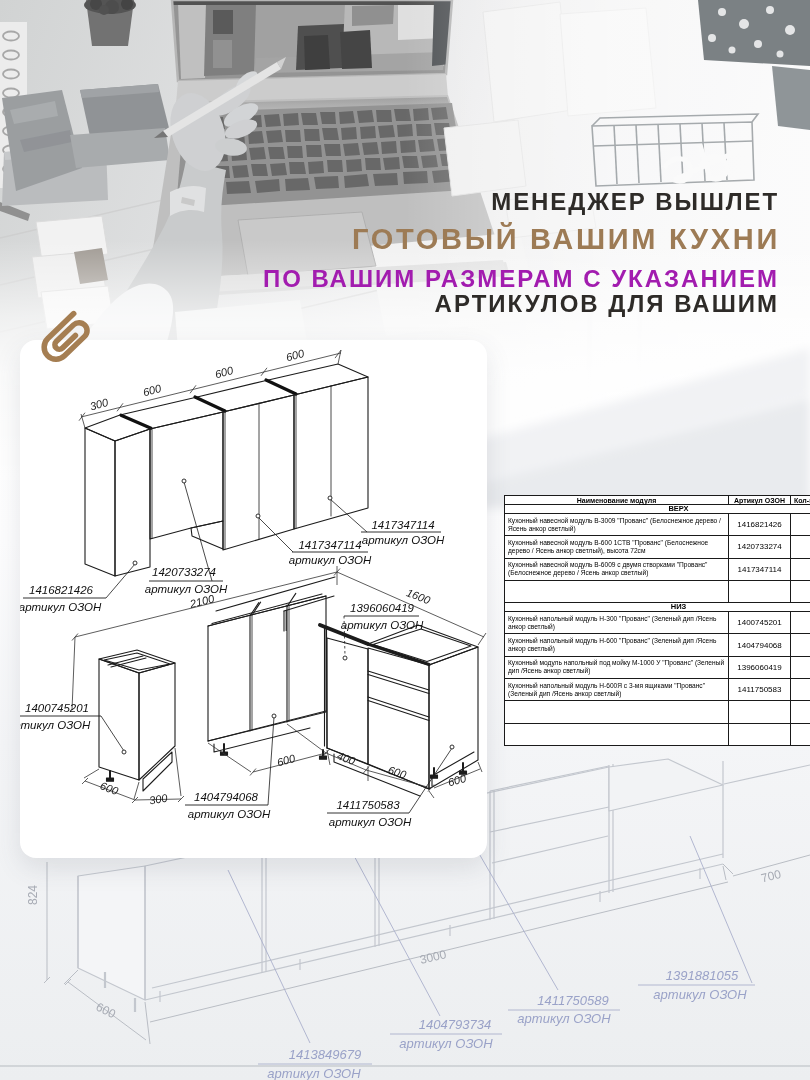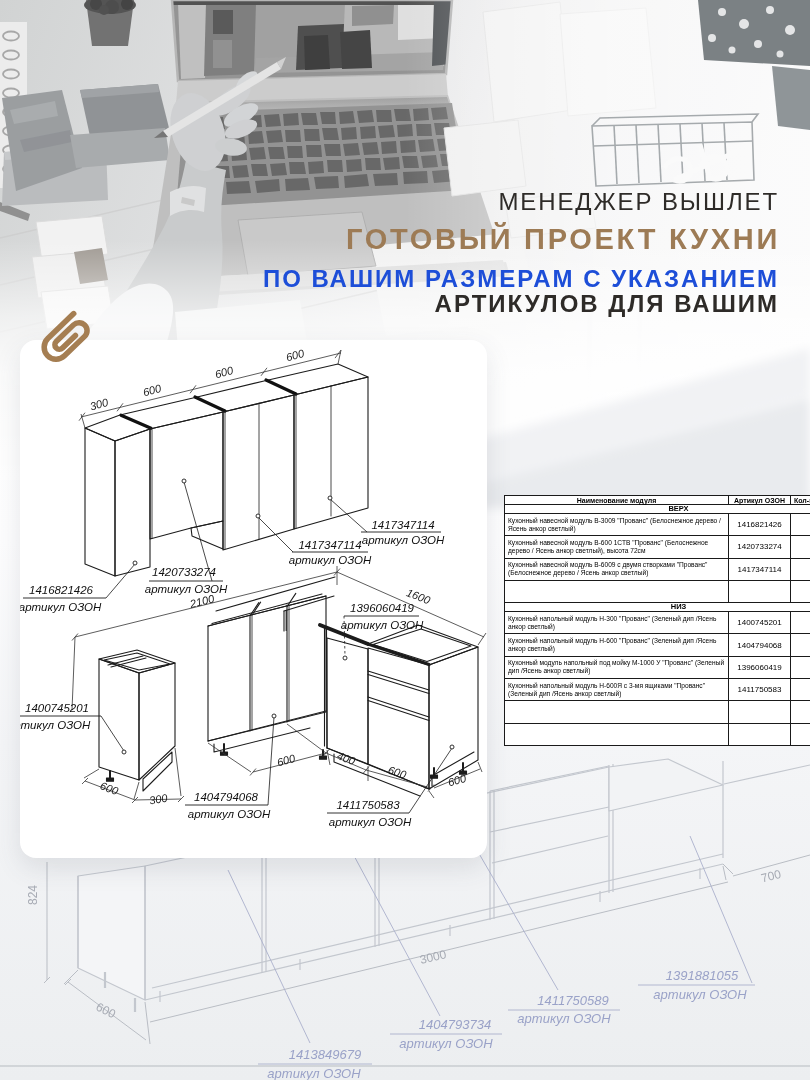--- a/index.html
+++ b/index.html
@@ -267,25 +267,25 @@
           <circle cx="758" cy="44" r="4"></circle>
       <circle cx="780" cy="54" r="3.5"></circle>
           <circle cx="732" cy="50" r="3.5"></circle>
     </g>
   </g>
 
   <polygon points="772,66 810,70 810,130 778,126" fill="#8f9598"></polygon>
 </svg>
 </div>
 
-<div class="abs" style="right:31px;top:190px;font-size:24px;line-height:1;font-weight:normal;color:#2e2b28;letter-spacing:1.9px;white-space:nowrap;">МЕНЕДЖЕР ВЫШЛЕТ</div>
-
-<div class="abs" style="right:30px;top:225px;font-size:29px;line-height:1;font-weight:bold;color:#9d7b55;letter-spacing:2.7px;white-space:nowrap;">ГОТОВЫЙ ПРОЕКТ КУХНИ</div>
-
-<div class="abs" style="right:31px;top:267px;font-size:24px;line-height:1;font-weight:bold;color:#1d4ed8;letter-spacing:2.0px;white-space:nowrap;">ПО ВАШИМ РАЗМЕРАМ С УКАЗАНИЕМ</div>
+<div class="abs" style="right:31px;top:190px;font-size:24px;line-height:1;font-weight:bold;color:#2e2b28;letter-spacing:1.9px;white-space:nowrap;">МЕНЕДЖЕР ВЫШЛЕТ</div>
+
+<div class="abs" style="right:30px;top:225px;font-size:29px;line-height:1;font-weight:bold;color:#9d7b55;letter-spacing:2.7px;white-space:nowrap;">ГОТОВЫЙ ВАШИМ КУХНИ</div>
+
+<div class="abs" style="right:31px;top:267px;font-size:24px;line-height:1;font-weight:bold;color:#a21caf;letter-spacing:2.0px;white-space:nowrap;">ПО ВАШИМ РАЗМЕРАМ С УКАЗАНИЕМ</div>
 
 <div class="abs" style="right:31px;top:292px;font-size:24px;line-height:1;font-weight:bold;color:#2e2b28;letter-spacing:2.0px;white-space:nowrap;">АРТИКУЛОВ ДЛЯ ВАШИМ</div>
 
 <div class="abs" style="left:0;top:0;width:810px;height:1080px;">
 <svg width="810" height="1080" viewBox="0 0 810 1080">
 
 <defs>
         <filter id="soft" x="-20%" y="-20%" width="140%" height="140%">
           <feGaussianBlur stdDeviation="5"></feGaussianBlur>
         </filter>

